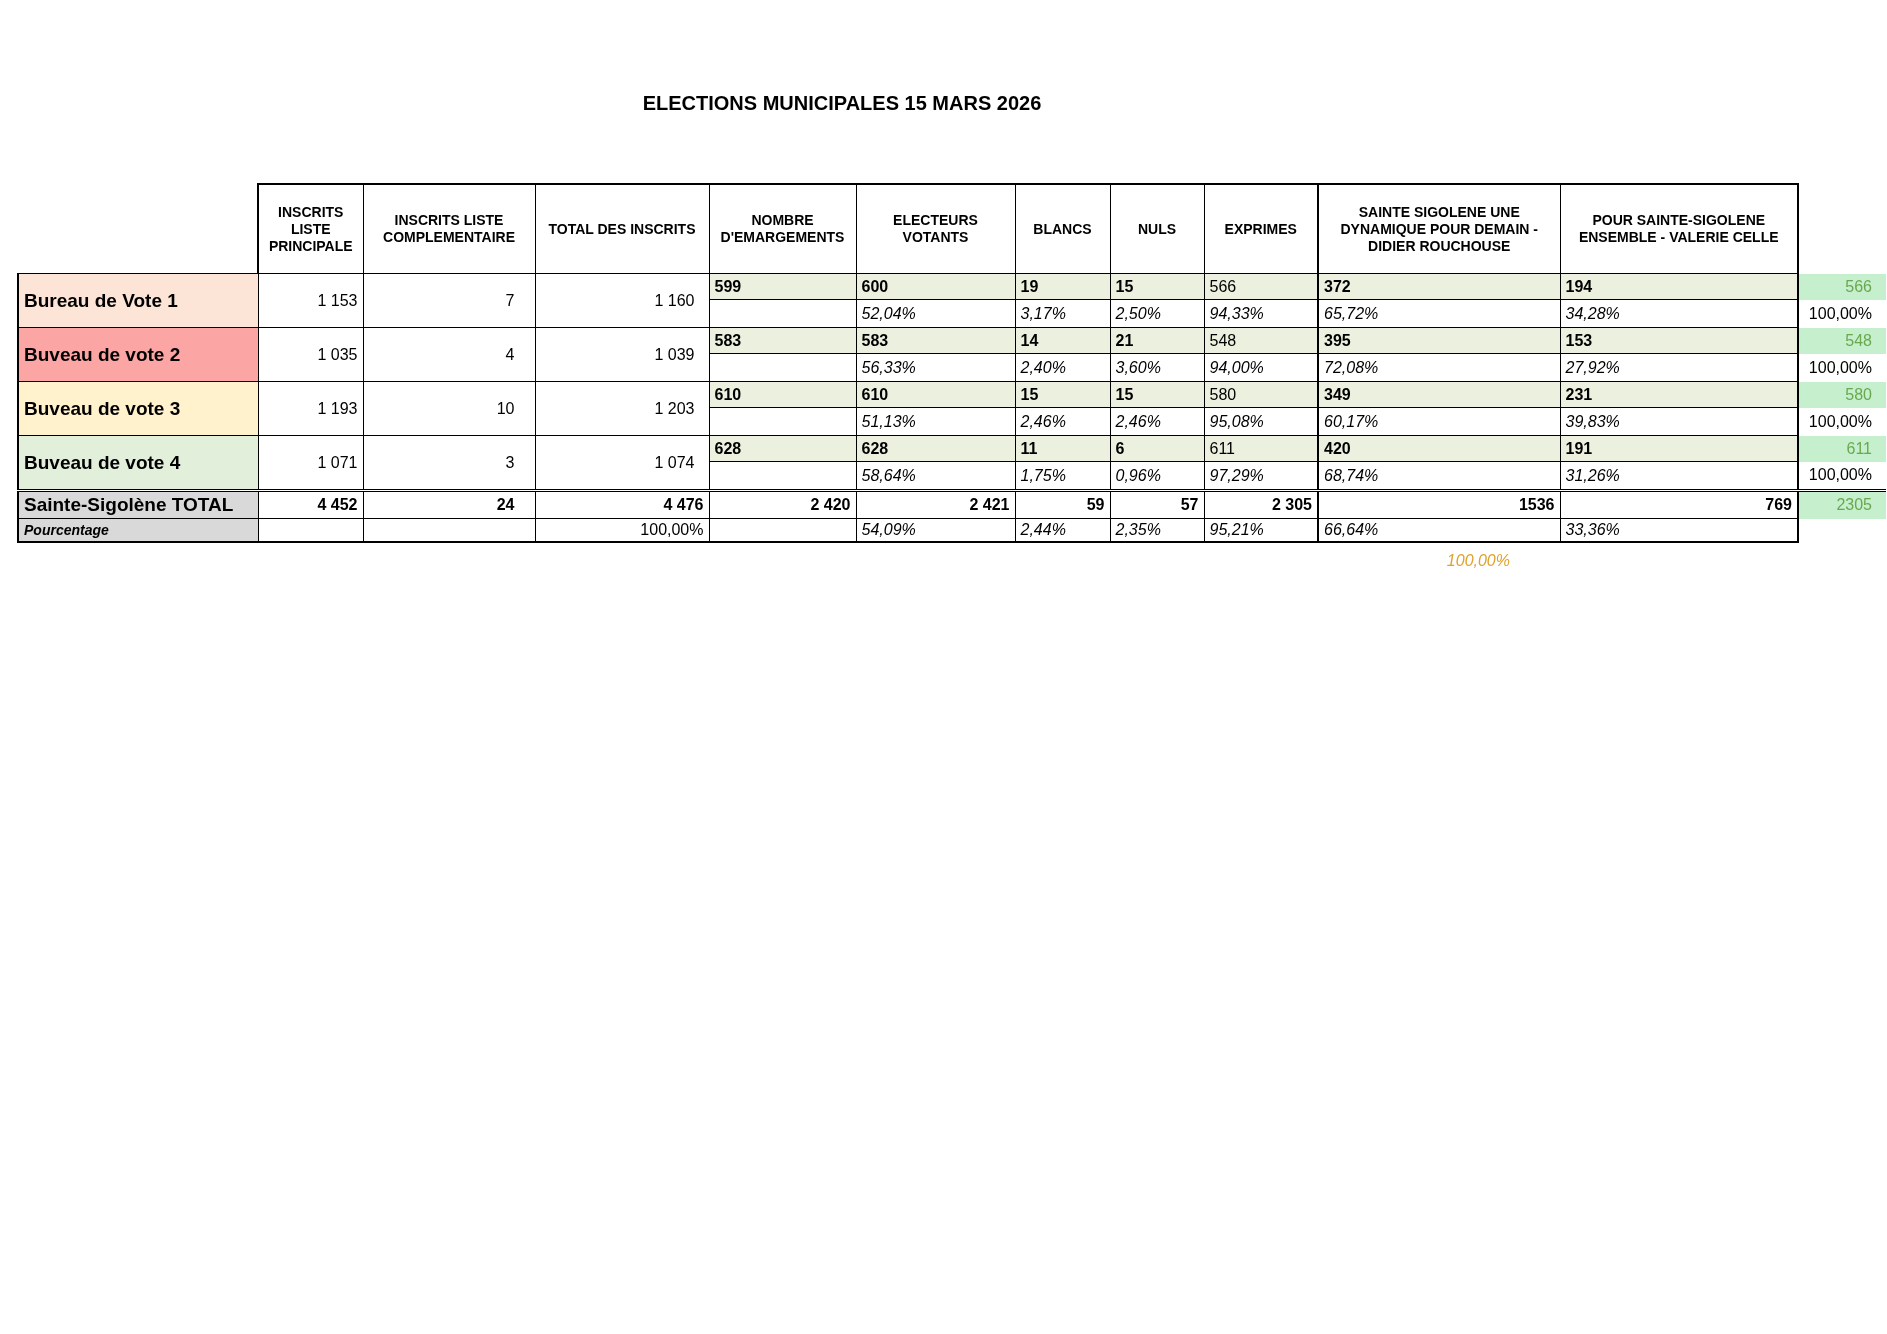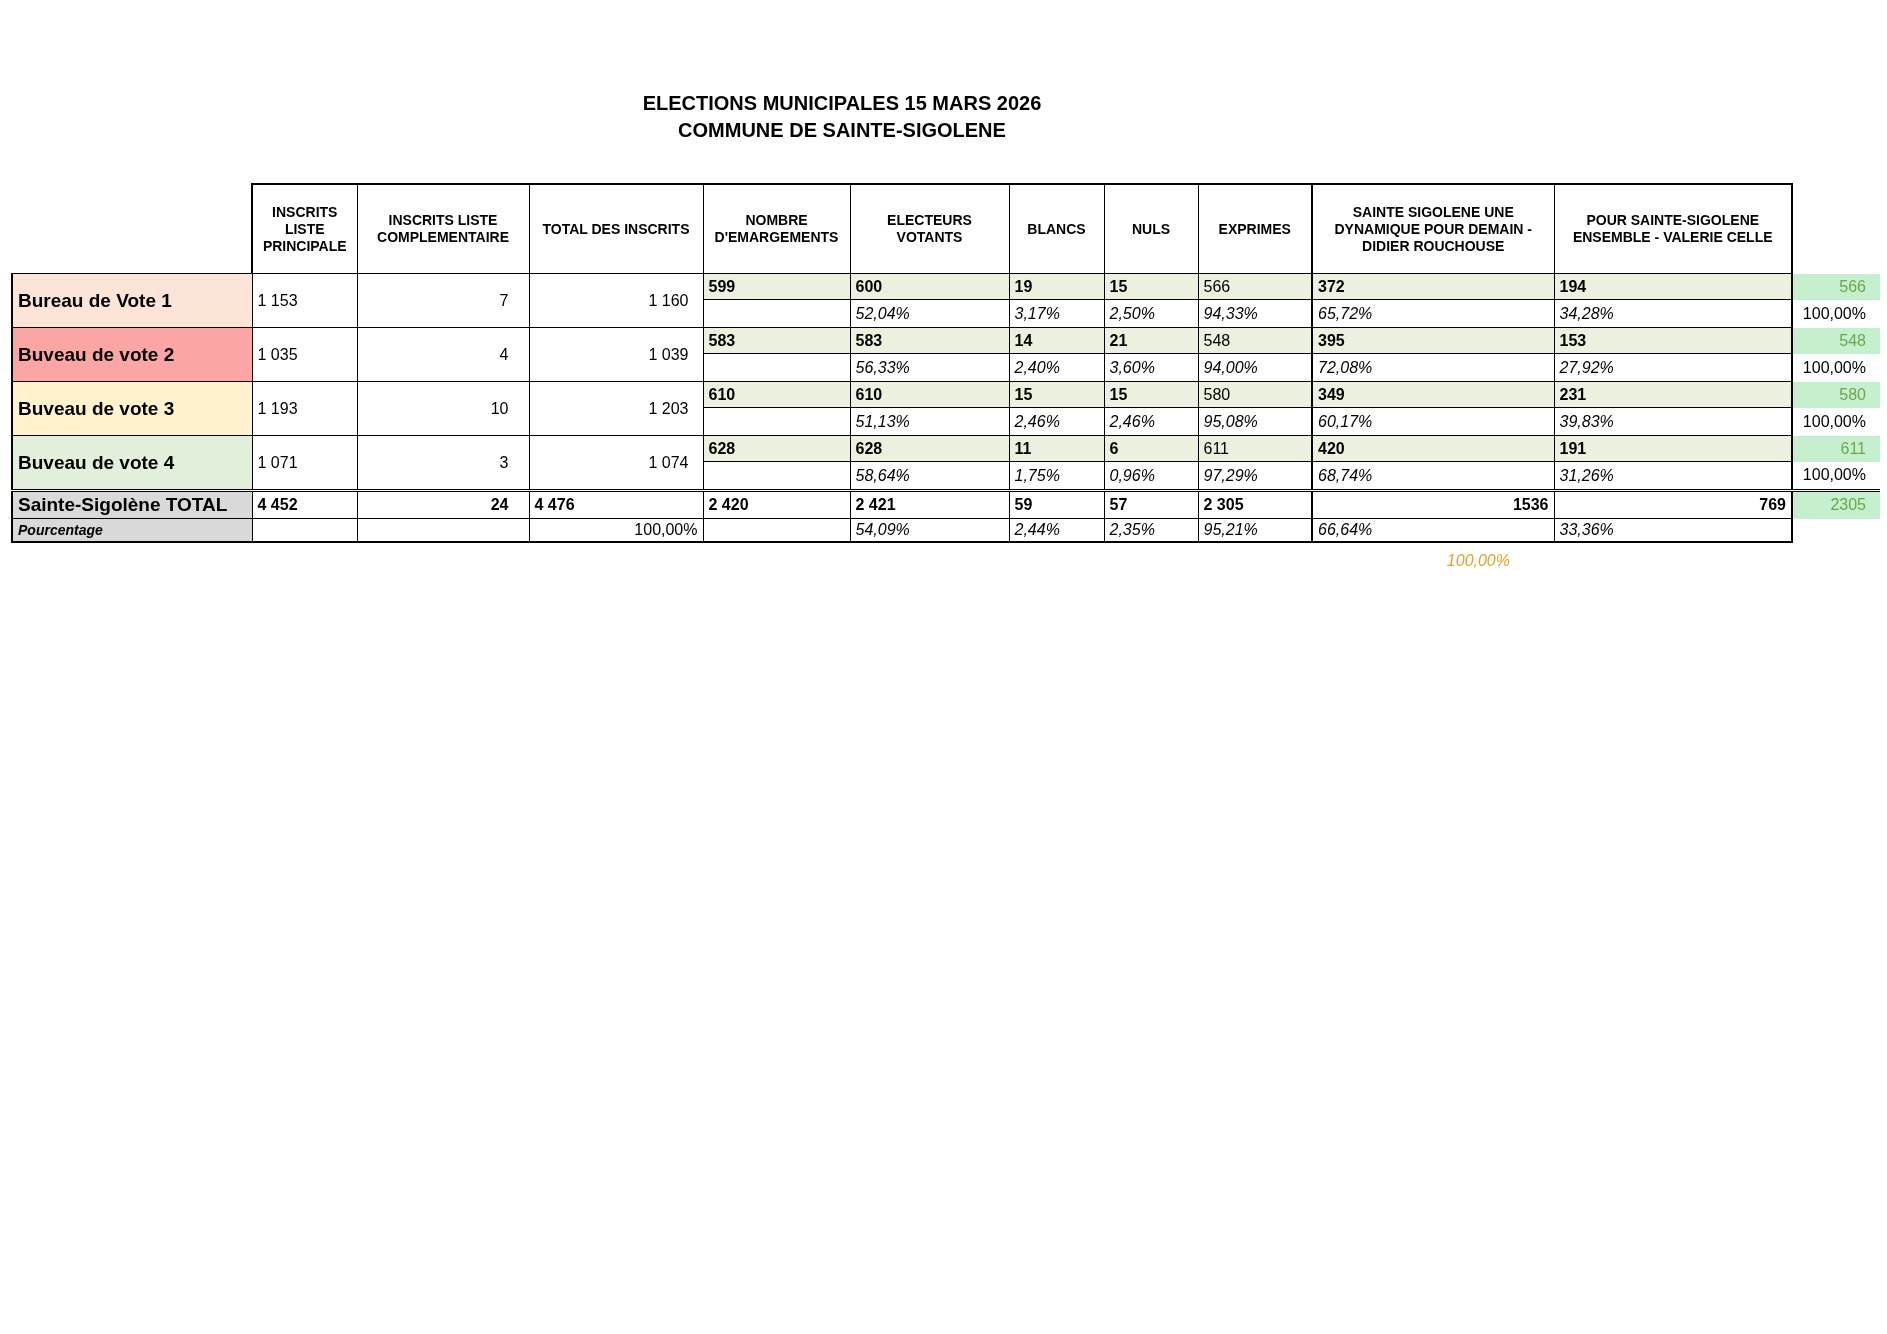--- a/index.html
+++ b/index.html
@@ -5,34 +5,34 @@
   html,body { margin:0; padding:0; background:#ffffff; }
   body {
     width:1887px; height:1334px; position:relative; overflow:hidden;
     font-family:"Liberation Sans", sans-serif; color:#000;
   }
   .title {
     position:absolute; top:90px; left:0; width:1684px;
     text-align:center; font-weight:bold; font-size:20px; line-height:27px;
   }
   table.results {
-    position:absolute; top:183px; left:11px;
+    position:absolute; top:183px; left:17px;
     border-collapse:collapse; table-layout:fixed;padding-left:44px;
   }
   td,th { border:1px solid #000; padding:0 5px; overflow:hidden; vertical-align:middle; }
 
   
   tr.hdr th { border-top-width:2px; height:88px; font-size:14px; line-height:17px; font-weight:bold; text-align:center; padding:0 8px; }
   th.h-lg { font-size:21px; line-height:24px; }
   th.h-md { font-size:20px; }
   th.corner { border:none; background:#fff; }
 
   
   .num  { font-size:16px; height:25px; }
-  .center { text-align:left; }
+  .center { text-align:right; }
   .right  { text-align:right; }
   .pr20 { padding-right:20px; }
   .pr14 { padding-right:14px; }
   .bold { font-weight:bold; }
 
   
   td.lbl { font-size:19px; font-weight:bold; border-left-width:2px; }
   td.tlabel { background:#d9d9d9; }
   td.plabel { background:#d9d9d9; font-size:14px; font-style:italic; }
 
@@ -64,21 +64,20 @@
   .footnote {
     position:absolute; top:552px; left:1305px; width:205px;
     text-align:right; font-size:16px; font-style:italic; color:#dfa32d;
   }
 </style>
 </head>
 <body>
 
 <div class="title">
   <div>ELECTIONS MUNICIPALES 15 MARS 2026</div>
-  <div>COMMUNE DE SAINTE-SIGOLENE</div>
 </div>
 
 <table class="results">
   <colgroup>
     <col style="width:240px">
       <col style="width:105px">
       <col style="width:172px">
       <col style="width:174px">
     <col style="width:147px">
       <col style="width:159px">

